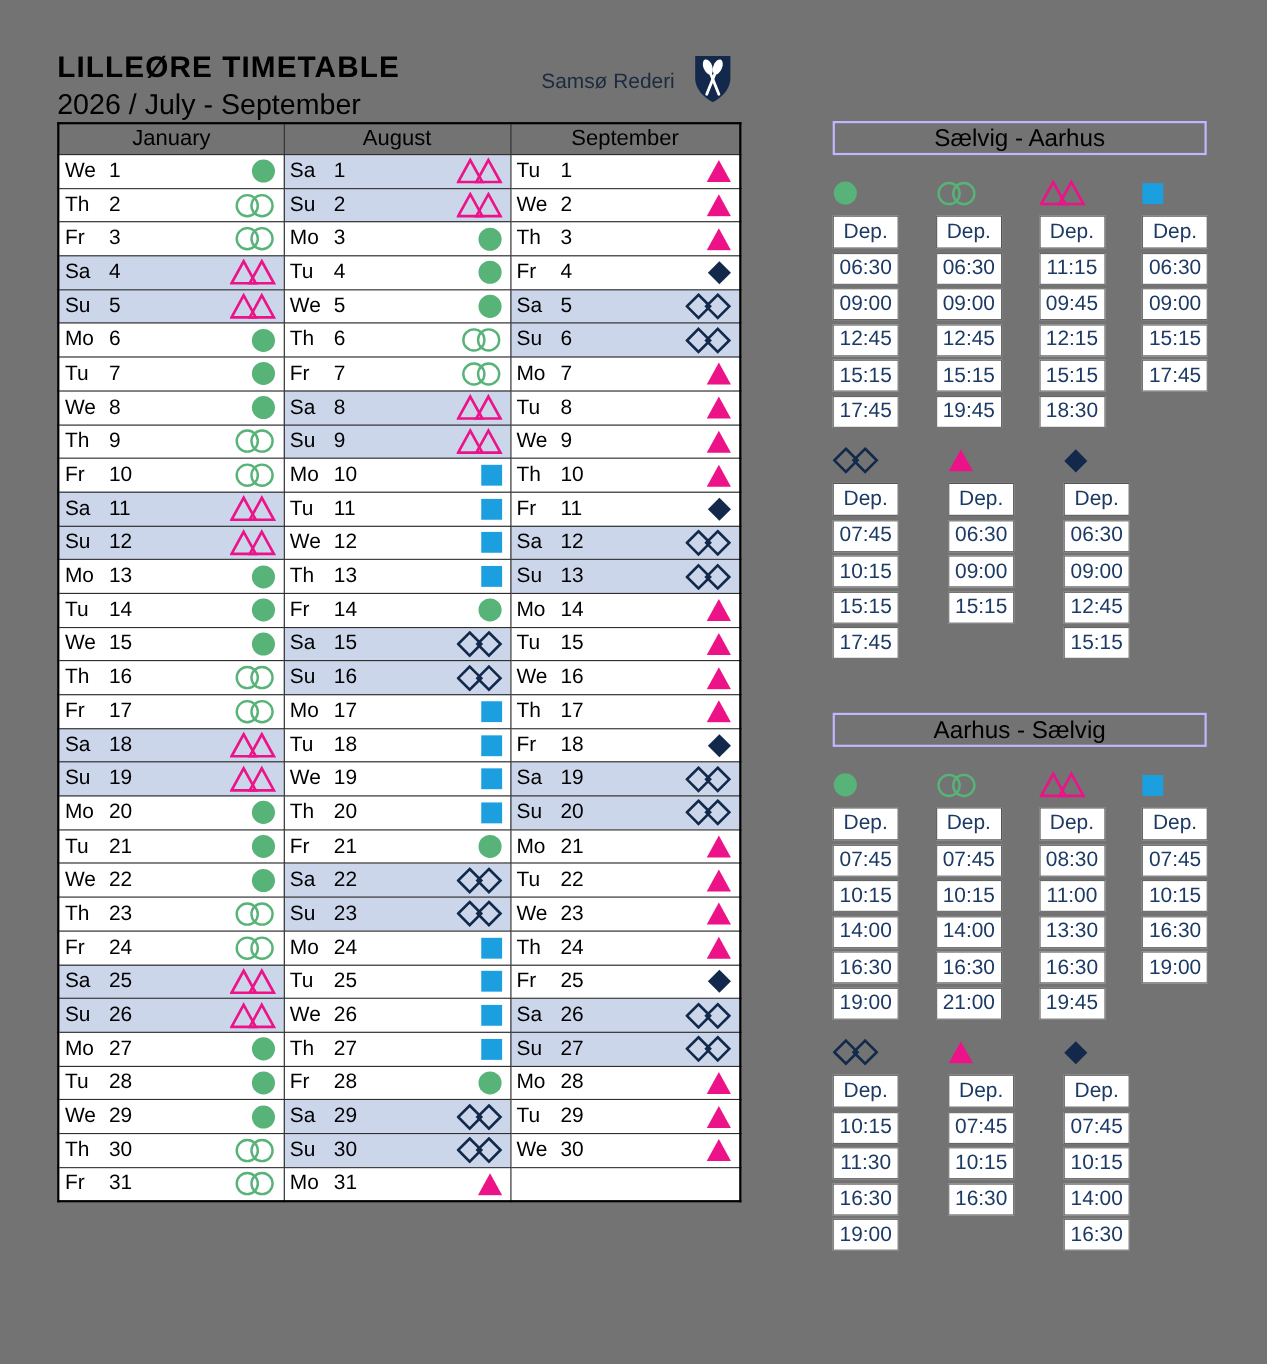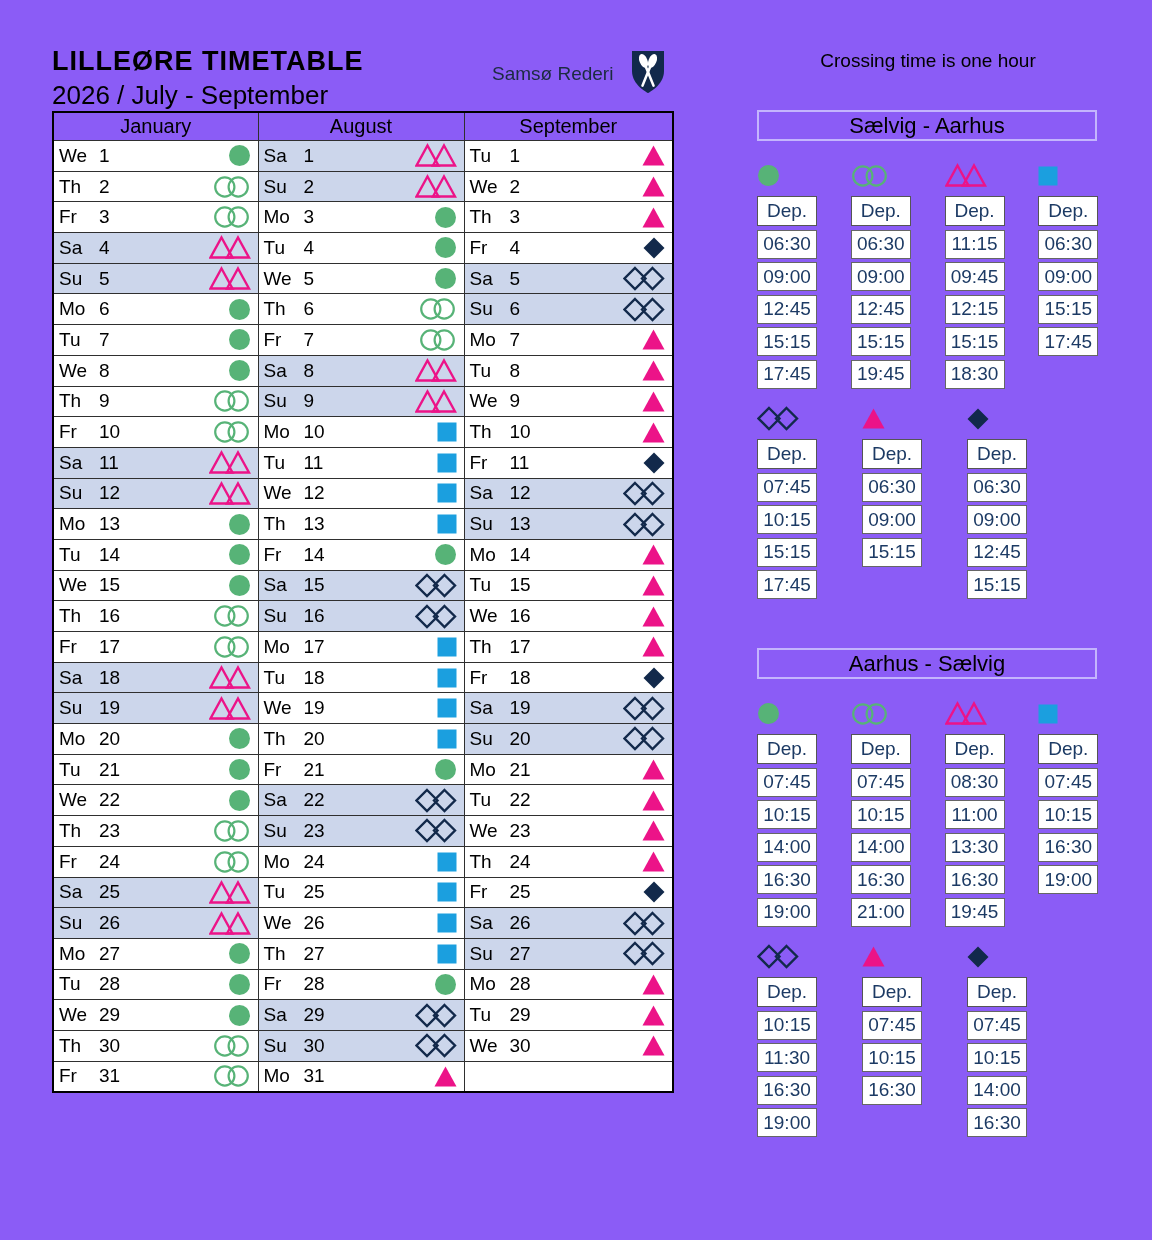--- a/index.html
+++ b/index.html
@@ -1,16 +1,16 @@
 <!DOCTYPE html>
 <html><head>
 <meta charset="utf-8">
 <style>
   html,body{margin:0;padding:0;background:#fff;}
-  .page{position:relative;width:1152px;height:1240px;background:#8b5cf6;
+  .page{position:relative;width:1152px;height:1240px;background:#737373;
         font-family:"Liberation Sans", sans-serif;color:#000;overflow:hidden;}
   .title{position:absolute;left:52px;top:46px;font-size:27px;font-weight:bold;
          letter-spacing:1px;white-space:nowrap;}
   .subtitle{position:absolute;left:52px;top:80px;font-size:26px;white-space:nowrap;}
   .brand{position:absolute;left:492px;top:50px;display:flex;align-items:center;gap:18px;}
   .brand-name{font-size:19px;color:#1c2b40;}
   .note{position:absolute;left:758px;top:50px;width:340px;text-align:center;font-size:19px;}
   
   .calendar{position:absolute;left:52px;top:111px;}
   table.cal{border-collapse:collapse;table-layout:fixed;border:2px solid #000;}
@@ -57,21 +57,20 @@
           </g>
           <g transform="rotate(-22 17 22)">
             <ellipse cx="17" cy="10" rx="4" ry="7.2"></ellipse>
             <rect x="15.7" y="12" width="2.6" height="26" rx="1.3"></rect>
           </g>
         </g>
       </svg>
     </span>
   </div>
 
-  <div class="note">Crossing time is one hour</div>
 
   <div class="calendar">
     <table class="cal">
       <colgroup>
           <col style="width:205px">
           <col style="width:206px">
           <col style="width:209px">
         </colgroup>
       <thead>
           <tr id="cal-head">

